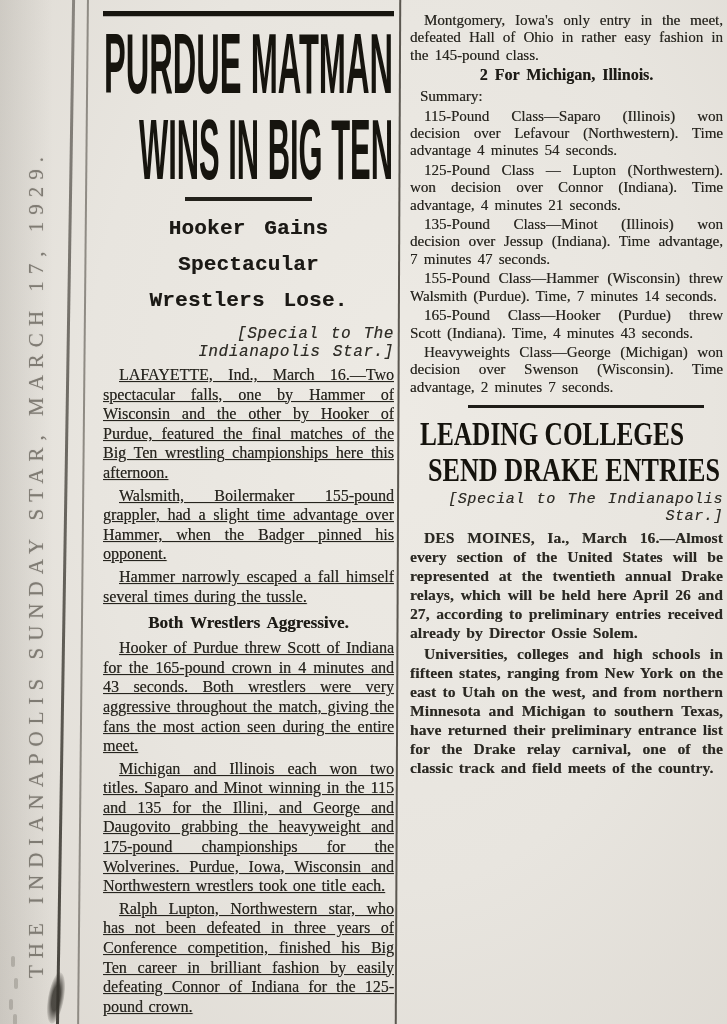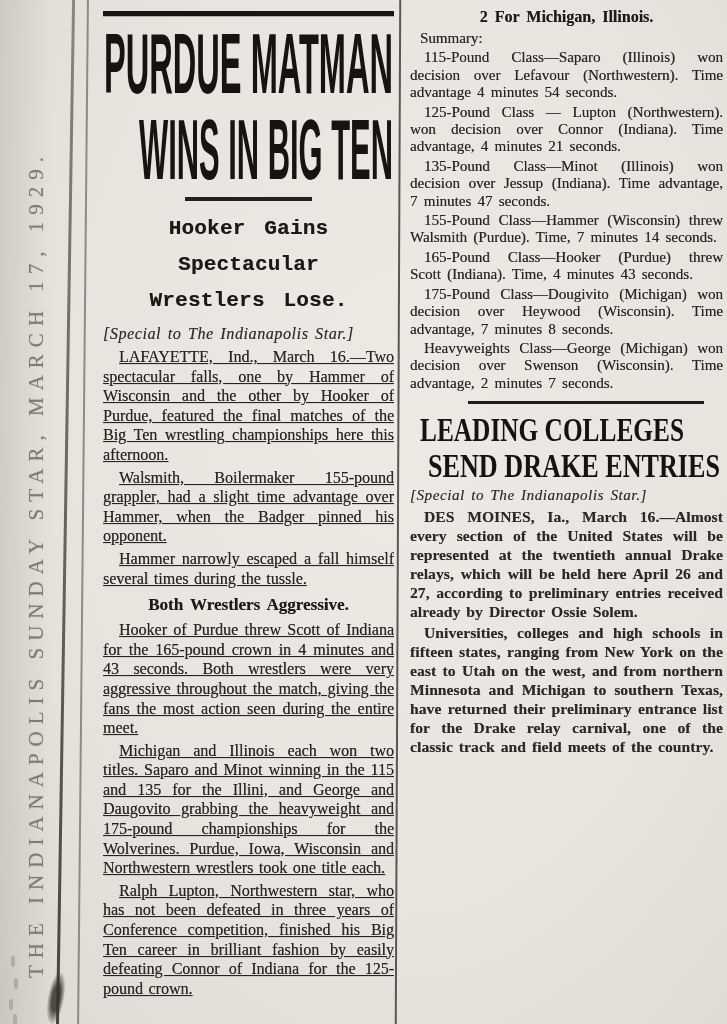--- a/index.html
+++ b/index.html
@@ -31,22 +31,22 @@
   .col-left{left:103px;width:291px;}
   .col-right{left:410px;width:313px;}
   .top-bar{height:5px;background:#17150f;margin:3px 0 7px 0;box-shadow:0 1px 0 rgba(23,21,15,.25);}
   
   .headline1{display:block;margin:0;}
   .headline1 text{font-family:"Liberation Sans", sans-serif;font-weight:bold;fill:#16140e;}
   .short-rule{width:127px;height:4px;background:#23211b;margin:6px auto 10px auto;}
   .subhead{font-family:Liberation Mono, monospace;font-weight:bold;font-size:21px;line-height:36px;
     text-align:center;color:#1b1915;word-spacing:6px;letter-spacing:.2px;
     text-shadow:.3px .2px .5px rgba(27,25,21,.55);}
-  .credit{font-style:italic;font-size:16px;text-align:left;color:#2e2c26;margin:6px 0 4px 0;
-    letter-spacing:.6px;word-spacing:2px;text-shadow:.3px .2px .4px rgba(46,44,38,.5);}
+  .credit{font-style:italic;font-size:16px;text-align:right;color:#2e2c26;margin:6px 0 4px 0;
+    letter-spacing:.6px;word-spacing:2px;text-shadow:.3px .2px .4px rgba(46,44,38,.5);font-family:Liberation Mono, monospace;}
   
   .col-left p.body{margin:0 0 3px 0;font-size:16px;line-height:19.6px;text-align:justify;
     text-indent:16px;word-spacing:1.5px;color:#26241e;text-shadow:.3px .2px .45px rgba(38,36,30,.55);text-decoration:underline;}
   .crosshead{font-weight:bold;font-size:17px;text-align:center;margin:7px 0 5px 0;color:#1d1b16;
     word-spacing:3px;text-shadow:.3px .2px .5px rgba(29,27,22,.6);}
   
   .col-right p.rbody{margin:0 0 2px 0;font-size:15px;line-height:17.4px;text-align:justify;
     text-indent:14px;word-spacing:2.5px;color:#26241e;text-shadow:.3px .2px .45px rgba(38,36,30,.55);}
   .crosshead2{font-weight:bold;font-size:16px;text-align:center;margin:0 0 4px 0;color:#1d1b16;
     word-spacing:3px;text-shadow:.3px .2px .5px rgba(29,27,22,.6);}
@@ -98,31 +98,31 @@
     <p class="body">Hammer narrowly escaped a fall himself several times during the tussle.</p>
 
     <div class="crosshead">Both Wrestlers Aggressive.</div>
 
     <p class="body">Hooker of Purdue threw Scott of Indiana for the 165-pound crown in 4 minutes and 43 seconds. Both wrestlers were very aggressive throughout the match, giving the fans the most action seen during the entire meet.</p>
     <p class="body">Michigan and Illinois each won two titles. Saparo and Minot winning in the 115 and 135 for the Illini, and George and Daugovito grabbing the heavyweight and 175-pound championships for the Wolverines. Purdue, Iowa, Wisconsin and Northwestern wrestlers took one title each.</p>
     <p class="body">Ralph Lupton, Northwestern star, who has not been defeated in three years of Conference competition, finished his Big Ten career in brilliant fashion by easily defeating Connor of Indiana for the 125-pound crown.</p>
   </div>
 
   <div class="col col-right">
+    <p class="rbody" style="margin-top:4px;">Montgomery, Iowa's only entry in the meet, defeated Hall of Ohio in rather easy fashion in the 145-pound class.</p>
 
     <div class="crosshead2">2 For Michigan, Illinois.</div>
 
     <p class="rbody summary-label">Summary:</p>
 
     <p class="rbody">115-Pound Class—Saparo (Illinois) won decision over Lefavour (Northwestern). Time advantage 4 minutes 54 seconds.</p>
     <p class="rbody">125-Pound Class — Lupton (Northwestern). won decision over Connor (Indiana). Time advantage, 4 minutes 21 seconds.</p>
     <p class="rbody">135-Pound Class—Minot (Illinois) won decision over Jessup (Indiana). Time advantage, 7 minutes 47 seconds.</p>
     <p class="rbody">155-Pound Class—Hammer (Wisconsin) threw Walsmith (Purdue). Time, 7 minutes 14 seconds.</p>
     <p class="rbody">165-Pound Class—Hooker (Purdue) threw Scott (Indiana). Time, 4 minutes 43 seconds.</p>
-    <p class="rbody">175-Pound Class—Dougivito (Michigan) won decision over Heywood (Wisconsin). Time advantage, 7 minutes 8 seconds.</p>
     <p class="rbody">Heavyweights Class—George (Michigan) won decision over Swenson (Wisconsin). Time advantage, 2 minutes 7 seconds.</p>
 
     <div class="section-rule"></div>
 
     <svg class="headline2" width="313" height="72" viewBox="0 0 313 72">
       <text x="10" y="28" font-size="33" textLength="264" lengthAdjust="spacingAndGlyphs">LEADING COLLEGES</text>
       <text x="18" y="64" font-size="33" textLength="292" lengthAdjust="spacingAndGlyphs">SEND DRAKE ENTRIES</text>
     </svg>
 
     <div class="credit credit-sm">[Special to The Indianapolis Star.]</div>

